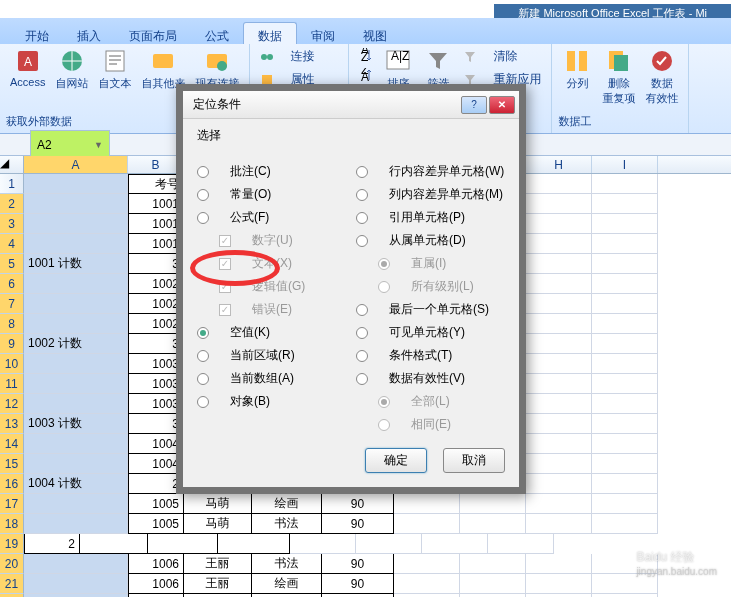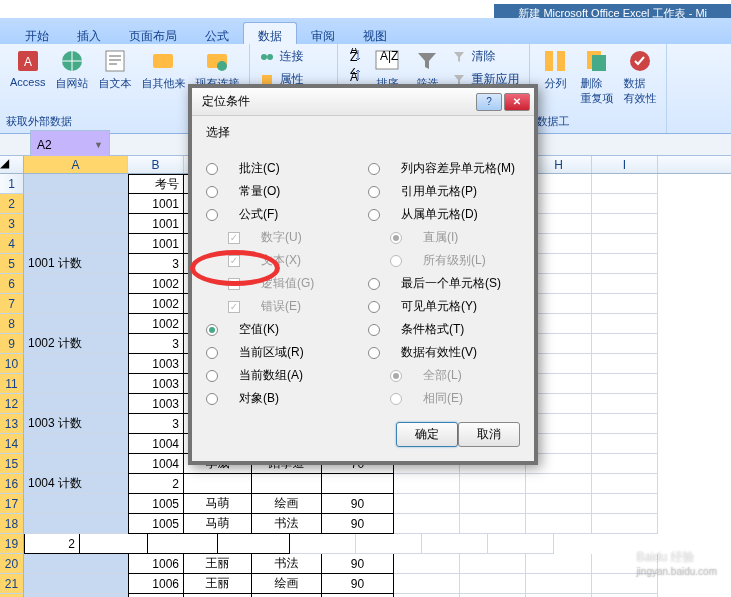--- a/index.html
+++ b/index.html
@@ -7,64 +7,64 @@
 .title-bar{position:absolute;top:4px;right:0;height:18px;color:#fff;background:#3b6ea5;padding:2px 24px;font-size:11px}
 .ribbon-tabs{position:absolute;top:18px;left:0;right:0;height:32px;background:linear-gradient(#bfdbff,#a8cfff);display:flex;align-items:flex-end;padding-left:11px}
 .ribbon-tab{padding:5px 14px;color:#15428b;cursor:pointer}
 .ribbon-tab.active{background:#ecf4ff;border:1px solid #8db2e3;border-bottom:none;border-radius:3px 3px 0 0;color:#15428b}
 .ribbon{position:absolute;top:44px;left:0;right:0;height:90px;background:linear-gradient(#ecf4ff,#d6e8ff);border-bottom:1px solid #8db2e3;display:flex}
 .ribbon-group{border-right:1px solid #b8d4f0;padding:2px 6px;display:flex;flex-direction:column;justify-content:space-between;height:100%}
 .ribbon-group-label{text-align:left;color:#15428b;font-size:11px;padding:2px 0}
 .ribbon-btns{display:flex;gap:2px;align-items:flex-start;flex:1}
 .rbtn{display:flex;flex-direction:column;align-items:center;padding:2px 4px;color:#15428b;cursor:pointer;min-width:38px}
 .rbtn svg{width:26px;height:26px}
-.rbtn-lbl{font-size:11px;margin-top:2px;}
-.rbtn-small{display:flex;align-items:center;gap:5px;padding:2px 4px;color:#15428b;cursor:pointer;font-size:11px}
+.rbtn-lbl{font-size:11px;margin-top:2px;text-align:center}
+.rbtn-small{display:flex;align-items:center;gap:16px;padding:2px 4px;color:#15428b;cursor:pointer;font-size:11px}
 .rbtn-small svg{width:14px;height:14px}
 .namebox-row{position:absolute;top:134px;left:0;right:0;height:22px;background:#eef3fa;border-bottom:1px solid #a8c0de;display:flex;align-items:center}
-.namebox{margin-left:30px;width:80px;height:18px;background:#c4b5fd;border:1px solid #a8c0de;padding:14px 6px;display:flex;align-items:center;justify-content:space-between}
+.namebox{margin-left:30px;width:80px;height:18px;background:#bef264;border:1px solid #a8c0de;padding:14px 6px;display:flex;align-items:center;justify-content:space-between}
 .namebox-dd{color:#666;font-size:9px}
 .sheet{position:absolute;top:156px;left:0;right:0;bottom:0;background:#fff}
 .col-headers{display:flex;height:18px;background:linear-gradient(#f7fbff,#e4edf7);border-bottom:1px solid #9eb6ce}
 .corner{width:24px;border-right:1px solid #9eb6ce;background:linear-gradient(#f7fbff,#e4edf7)}
 .col-h{border-right:1px solid #c0d4ea;display:flex;align-items:center;justify-content:center;color:#15428b}
 .col-h.sel{background:#ffd66b}
 .col-A{width:104px}.col-B{width:56px}.col-C{width:68px}.col-D{width:70px}.col-E{width:72px}.col-other{width:66px}
 .row{display:flex;height:20px}
 .row-h{width:24px;background:linear-gradient(90deg,#f7fbff,#e4edf7);border-right:1px solid #9eb6ce;border-bottom:1px solid #c0d4ea;display:flex;align-items:center;justify-content:center;color:#15428b;position:relative}
 .row-h.sel{background:#ffd66b}
 .cell{border-right:1px solid #d0d7e5;border-bottom:1px solid #d0d7e5;display:flex;align-items:center;padding:0 4px;overflow:hidden;white-space:nowrap}
 .cell.bord{border:1px solid #000;border-top:none;border-left:none}
 .cell.bord-top{border-top:1px solid #000}
 .cell.bord-left{border-left:1px solid #000}
 .cell.sel{background:#c7d9f0}
 .cell.r{justify-content:flex-end}
 .cell.c{justify-content:center}
 
-.dialog{position:absolute;top:84px;left:188px;width:350px;background:#f0f0f0;border:4px solid #737373;box-shadow:3px 3px 12px rgba(0,0,0,0.4);z-index:100}
+.dialog{position:absolute;top:84px;left:176px;width:350px;background:#f0f0f0;border:7px solid #737373;box-shadow:3px 3px 12px rgba(0,0,0,0.4);z-index:100}
 .dlg-title{height:28px;background:linear-gradient(#fdfdfd,#e8e8e8);border-bottom:1px solid #ccc;display:flex;align-items:center;justify-content:space-between;padding:0 4px 0 10px}
 .dlg-title-text{font-size:12px}
 .dlg-btns{display:flex;gap:2px}
 .dlg-btn{width:26px;height:18px;border:1px solid #888;border-radius:2px;display:flex;align-items:center;justify-content:center;cursor:pointer;font-size:10px}
 .dlg-help{background:linear-gradient(#d7e7fc,#a8cdf5);color:#15428b}
 .dlg-close{background:linear-gradient(#e67,#c23);color:#fff;font-weight:bold}
 .dlg-body{padding:8px 14px 14px}
 .dlg-section{font-size:12px;margin-bottom:16px}
 .dlg-cols{display:flex;gap:10px}
 .dlg-col{flex:1}
 .radio-row{display:flex;align-items:center;gap:21px;padding:3px 0;font-size:12px}
 .radio-row.indent{padding-left:22px}
 .radio{width:12px;height:12px;border:1px solid #888;border-radius:50%;background:#fff;display:flex;align-items:center;justify-content:center}
 .radio.checked::after{content:"";width:6px;height:6px;background:#4a8;border-radius:50%}
 .radio.dis{border-color:#bbb}
 .radio.dis.checked::after{background:#aaa}
 .checkbox{width:12px;height:12px;border:1px solid #bbb;background:#fff;display:flex;align-items:center;justify-content:center;color:#bbb;font-size:10px}
 .checkbox.checked::after{content:"✓"}
 .gray{color:#999}
-.dlg-footer{display:flex;justify-content:flex-end;gap:0;margin-top:12px}
+.dlg-footer{display:flex;justify-content:flex-end;gap:16px;margin-top:12px}
 .btn{padding:3px 18px;background:linear-gradient(#fdfdfd,#e4e4e4);border:1px solid #888;border-radius:3px;cursor:pointer;font-size:12px}
 .btn.primary{border:1px solid #3c7fb1;box-shadow:0 0 2px #6ac}
 
 .red-circle{position:absolute;border:5px solid #e33;border-radius:50%;width:90px;height:36px;top:250px;left:190px;z-index:200;pointer-events:none}
 .watermark{position:absolute;right:14px;bottom:20px;color:rgba(255,255,255,.6);z-index:50;font-size:18px;text-shadow:0 0 2px rgba(0,0,0,.3)}
 .watermark small{font-size:10px;display:block;color:rgba(200,200,200,.6)}
 </style>
 </head>
 <body>
 
@@ -568,20 +568,24 @@
             <span>当前数组(A)</span>
           </div>
         <div class="radio-row">
             <span class="radio"></span>
             <span>对象(B)</span>
           </div>
       </div>
       <div class="dlg-col">
         <div class="radio-row">
             <span class="radio"></span>
+            <span>行内容差异单元格(W)</span>
+          </div>
+        <div class="radio-row">
+            <span class="radio"></span>
             <span>列内容差异单元格(M)</span>
           </div>
         <div class="radio-row">
             <span class="radio"></span>
             <span>引用单元格(P)</span>
           </div>
         <div class="radio-row">
             <span class="radio"></span>
             <span>从属单元格(D)</span>
           </div>

